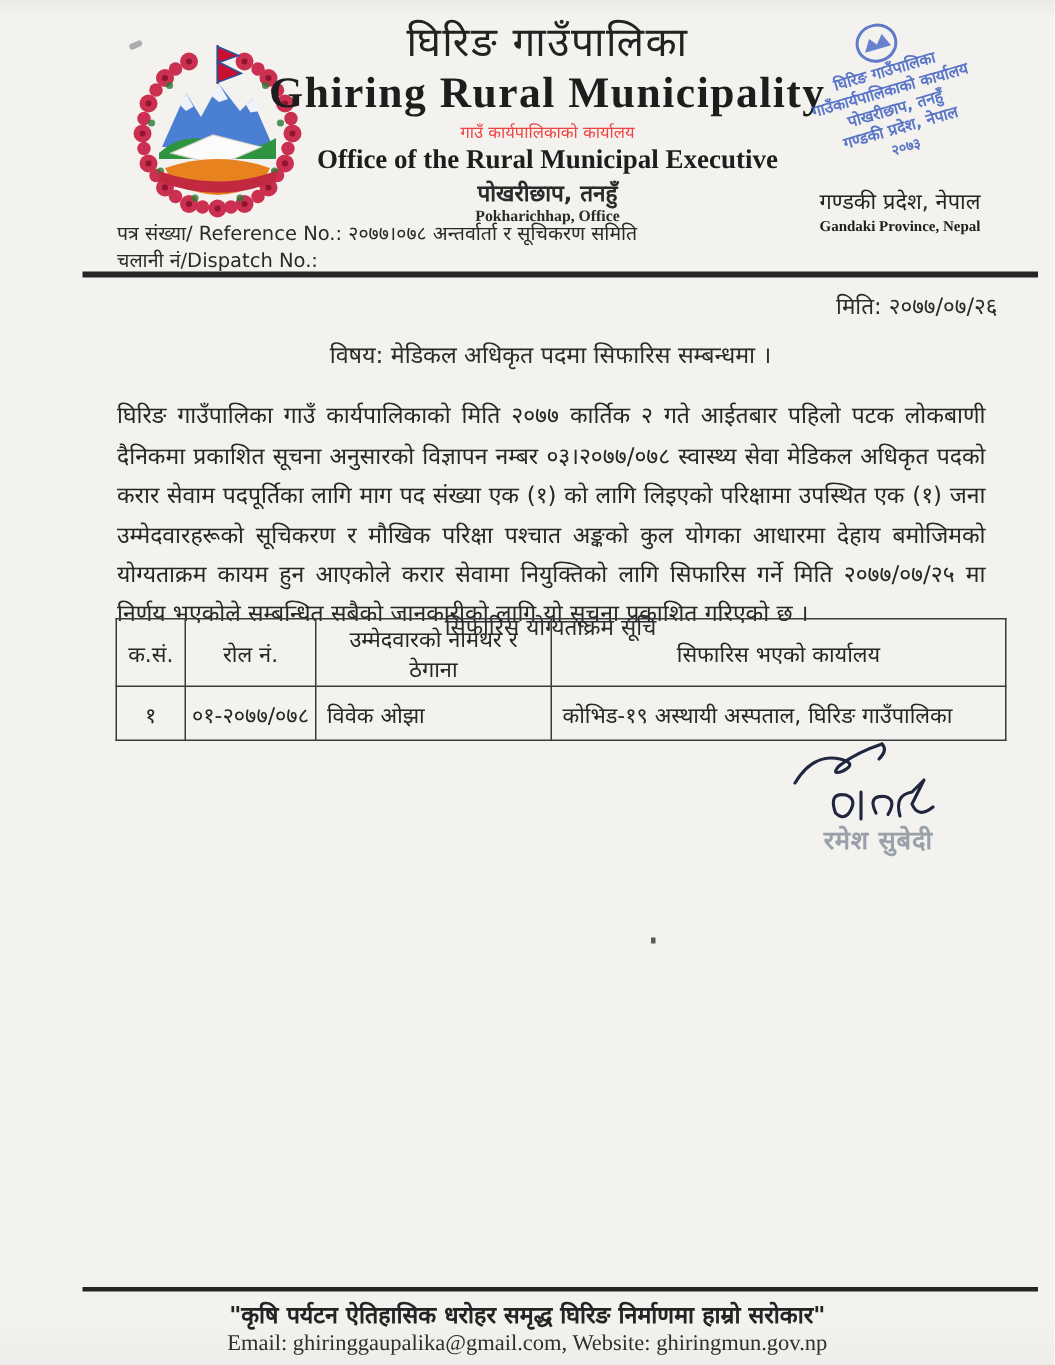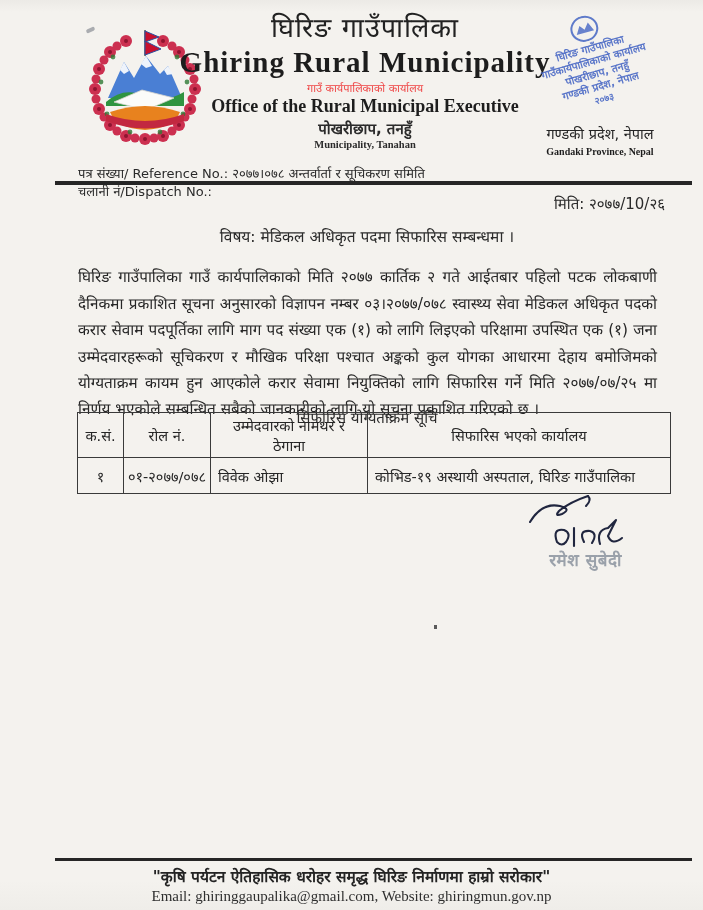--- a/index.html
+++ b/index.html
@@ -20,21 +20,21 @@
   .logo-wrap{left:84px;top:26px;width:122px;height:120px;}
   
   .stamp{left:527px;top:14px;width:140px;height:118px;transform:rotate(-16deg);
     color:rgba(57,92,193,0.82);text-align:center;font-size:10.5px;line-height:13px;font-weight:600;}
   .stamp .emb{display:block;margin:0 auto 1px auto;}
   .stamp-yr{font-size:9.5px;}
   .province-block{left:515px;top:123px;width:170px;text-align:center;}
   .prov-np{font-size:14.5px;color:#242424;}
   .prov-en{font-family:"Liberation Serif",serif;font-weight:bold;font-size:10px;color:#1d1d1d;margin-top:3px;}
   
-  .ref-block{left:78px;top:148px;font-size:13px;line-height:17.5px;color:#2a2a2a;margin-top:17px;}
+  .ref-block{left:78px;top:148px;font-size:13px;line-height:17.5px;color:#2a2a2a;}
   .rule{background:#262626;height:3.5px;left:55px;width:637px;}
   .rule1{top:181px;}
   .rule2{top:858px;height:3px;}
   .date-line{left:455px;top:193px;width:210px;text-align:right;font-size:15px;}
   .subject{left:78px;top:225px;width:578px;text-align:center;font-size:15.5px;}
   .body-par{left:78px;top:249px;width:579px;font-size:15.3px;line-height:26.4px;text-align:justify;color:#262626;}
   .tbl-title{left:78px;top:388px;width:578px;text-align:center;font-size:15px;margin-top:19px;}
   
   table.reco{left:77px;top:412px;border-collapse:collapse;table-layout:fixed;background:transparent;}
   table.reco th,table.reco td{border:1.6px solid #3a3a3a;font-size:14.5px;color:#262626;font-weight:normal;padding:2px 4px;}
@@ -140,21 +140,21 @@
     </g>
   </svg>
 </div>
 
 <div class="abs title-block">
   <div class="t-np-main">घिरिङ गाउँपालिका</div>
   <div class="t-en-main">Ghiring Rural Municipality</div>
   <div class="t-np-office">गाउँ कार्यपालिकाको कार्यालय</div>
   <div class="t-en-office">Office of the Rural Municipal Executive</div>
   <div class="t-np-place">पोखरीछाप, तनहुँ</div>
-  <div class="t-en-place">Municipality, Tanahan</div>
+  <div class="t-en-place">Pokharichhap, Office</div>
 </div>
 
 <div class="abs stamp">
   <svg class="emb" width="34" height="26" viewBox="0 0 34 26">
     <ellipse cx="17" cy="13" rx="13" ry="12" fill="none" stroke="rgba(57,92,193,0.8)" stroke-width="2"></ellipse>
     <path d="M8,17 L13,9 L17,14 L22,8 L26,17 Z" fill="rgba(57,92,193,0.75)"></path>
   </svg>
   <div>घिरिङ गाउँपालिका</div>
   <div>गाउँकार्यपालिकाको कार्यालय</div>
   <div>पोखरीछाप, तनहुँ</div>
@@ -167,21 +167,21 @@
   <div class="prov-en">Gandaki Province, Nepal</div>
 </div>
 
 <div class="abs ref-block">
   <div>पत्र संख्या/ Reference No.: २०७७।०७८ अन्तर्वार्ता र सूचिकरण समिति</div>
   <div>चलानी नं/Dispatch No.:</div>
 </div>
 
 <div class="abs rule rule1"></div>
 
-<div class="abs date-line">मिति: २०७७/10/२६</div>
+<div class="abs date-line">मिति: २०७७/०७/२६</div>
 
 <div class="abs subject">विषय: मेडिकल अधिकृत पदमा सिफारिस सम्बन्धमा ।</div>
 
 <p class="abs body-par">घिरिङ गाउँपालिका गाउँ कार्यपालिकाको मिति २०७७ कार्तिक २ गते आईतबार पहिलो पटक लोकबाणी दैनिकमा प्रकाशित सूचना अनुसारको विज्ञापन नम्बर ०३।२०७७/०७८ स्वास्थ्य सेवा मेडिकल अधिकृत पदको करार सेवाम पदपूर्तिका लागि माग पद संख्या एक (१) को लागि लिइएको परिक्षामा उपस्थित एक (१) जना उम्मेदवारहरूको सूचिकरण र मौखिक परिक्षा पश्चात अङ्कको कुल योगका आधारमा देहाय बमोजिमको योग्यताक्रम कायम हुन आएकोले करार सेवामा नियुक्तिको लागि सिफारिस गर्ने मिति २०७७/०७/२५ मा निर्णय भएकोले सम्बन्धित सबैको जानकारीको लागि यो सूचना प्रकाशित गरिएको छ ।</p>
 
 <div class="abs tbl-title">सिफारिस योग्यताक्रम सूचि</div>
 
 <table class="abs reco">
   <colgroup>
     <col style="width:46px">

